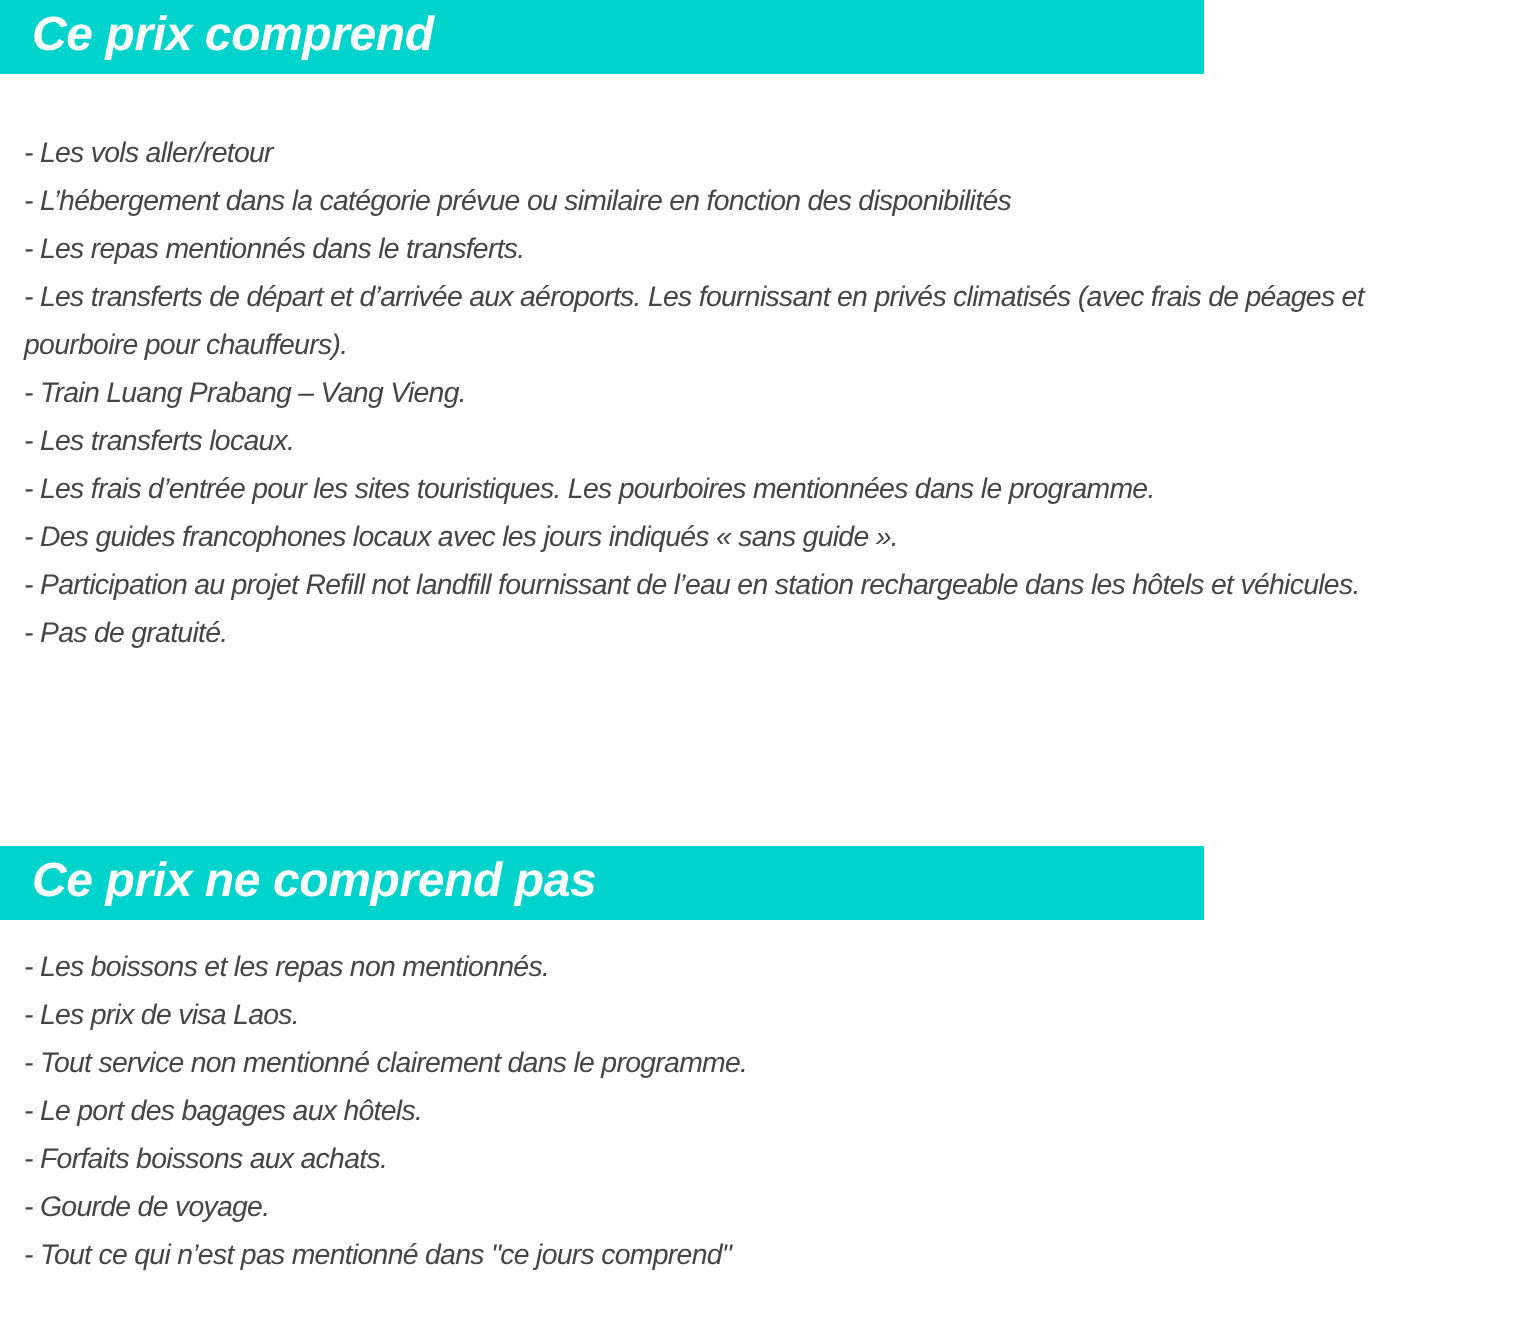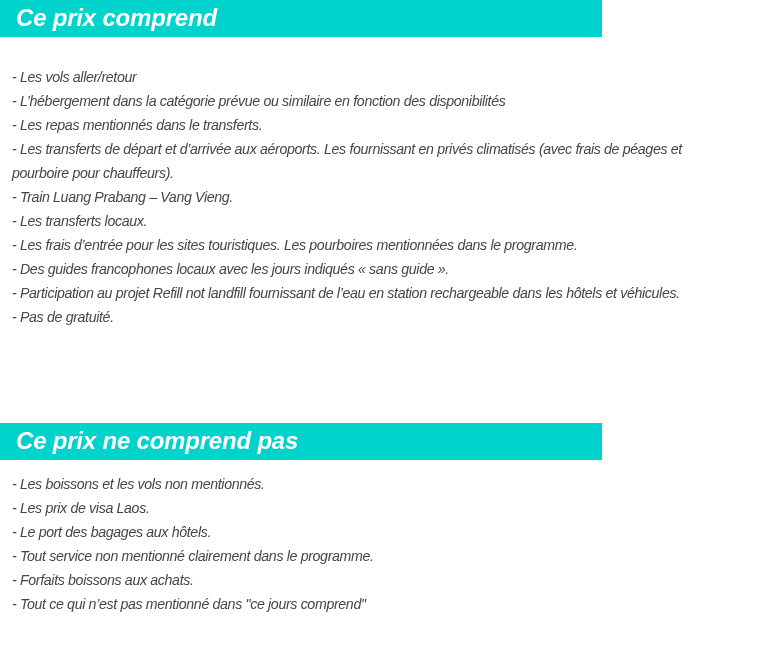--- a/index.html
+++ b/index.html
@@ -75,19 +75,20 @@
   <li>- Des guides francophones locaux avec les jours indiqués « sans guide ».</li>
   <li>- Participation au projet Refill not landfill fournissant de l’eau en station rechargeable dans les hôtels et véhicules.</li>
   <li>- Pas de gratuité.</li>
 </ul>
 
 <div class="section-header" id="header-excluded">
   <span class="title">Ce prix ne comprend pas</span>
 </div>
 
 <ul class="item-list" id="list-excluded">
-  <li>- Les boissons et les vols non mentionnés.</li>
+  <li>- Les boissons et les repas non mentionnés.</li>
   <li>- Les prix de visa Laos.</li>
+  <li>- Tout service non mentionné clairement dans le programme.</li>
   <li>- Le port des bagages aux hôtels.</li>
-  <li>- Tout service non mentionné clairement dans le programme.</li>
   <li>- Forfaits boissons aux achats.</li>
+  <li>- Gourde de voyage.</li>
   <li>- Tout ce qui n’est pas mentionné dans "ce jours comprend"</li>
 </ul>
 
 </body></html>

